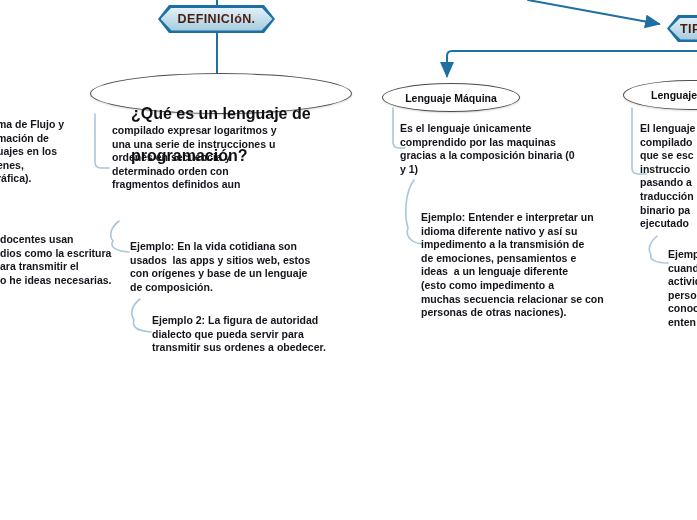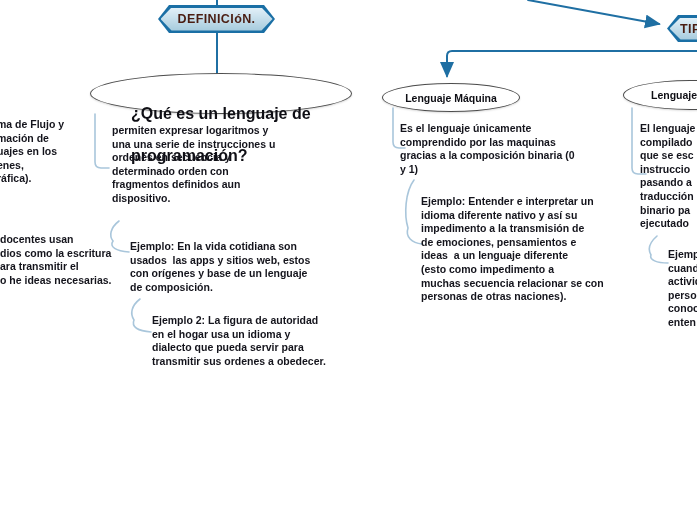--- a/index.html
+++ b/index.html
@@ -72,38 +72,36 @@
 
   <div class="ellipse" style="left:382px;top:83px;width:136px;height:27px">
     <span class="ellipse-label center">Lenguaje Máquina</span>
   </div>
 
   <div class="ellipse" style="left:623px;top:80px;width:132px;height:28px">
     <span class="ellipse-label" style="left:27px;top:7px">Lenguaje</span>
   </div>
 
   <div class="tblock" style="left:112px;top:124px">
-    <div class="tl">permiten expresar logaritmos y</div>
+    <div class="tl">compilado expresar logaritmos y</div>
     <div class="tl">una una serie de instrucciones u</div>
     <div class="tl">ordenes en secuencia y</div>
     <div class="tl">determinado orden con</div>
     <div class="tl">fragmentos definidos aun</div>
-    <div class="tl">dispositivo.</div>
   </div>
 
   <div class="tblock" style="left:130px;top:240px">
     <div class="tl">Ejemplo: En la vida cotidiana son</div>
     <div class="tl">usados  las apps y sitios web, estos</div>
     <div class="tl">con orígenes y base de un lenguaje</div>
     <div class="tl">de composición.</div>
   </div>
 
   <div class="tblock" style="left:152px;top:314px">
     <div class="tl">Ejemplo 2: La figura de autoridad</div>
-    <div class="tl">en el hogar usa un idioma y</div>
     <div class="tl">dialecto que pueda servir para</div>
     <div class="tl">transmitir sus ordenes a obedecer.</div>
   </div>
 
   <div class="tblock" style="left:-3px;top:118px">
     <div class="tl">ma de Flujo y</div>
     <div class="tl">mación de</div>
     <div class="tl">uajes en los</div>
     <div class="tl">enes,</div>
     <div class="tl">ráfica).</div>
@@ -116,21 +114,21 @@
     <div class="tl">o he ideas necesarias.</div>
   </div>
 
   <div class="tblock" style="left:400px;top:122px">
     <div class="tl">Es el lenguaje únicamente</div>
     <div class="tl">comprendido por las maquinas</div>
     <div class="tl">gracias a la composición binaria (0</div>
     <div class="tl">y 1)</div>
   </div>
 
-  <div class="tblock" style="left:421px;top:195px">
+  <div class="tblock" style="left:421px;top:211px">
     <div class="tl">Ejemplo: Entender e interpretar un</div>
     <div class="tl">idioma diferente nativo y así su</div>
     <div class="tl">impedimento a la transmisión de</div>
     <div class="tl">de emociones, pensamientos e</div>
     <div class="tl">ideas  a un lenguaje diferente</div>
     <div class="tl">(esto como impedimento a</div>
     <div class="tl">muchas secuencia relacionar se con</div>
     <div class="tl">personas de otras naciones).</div>
   </div>
 

